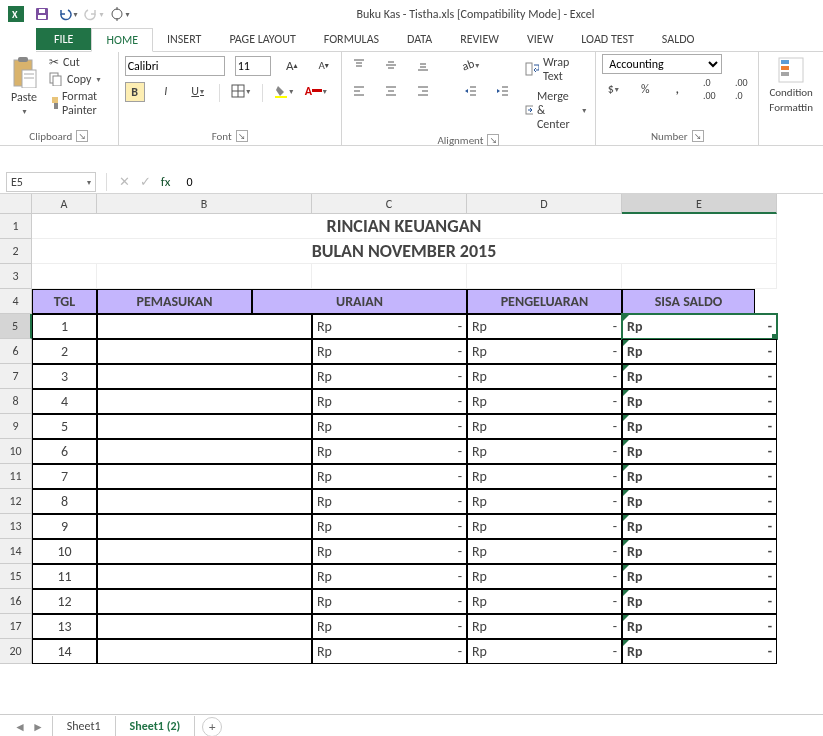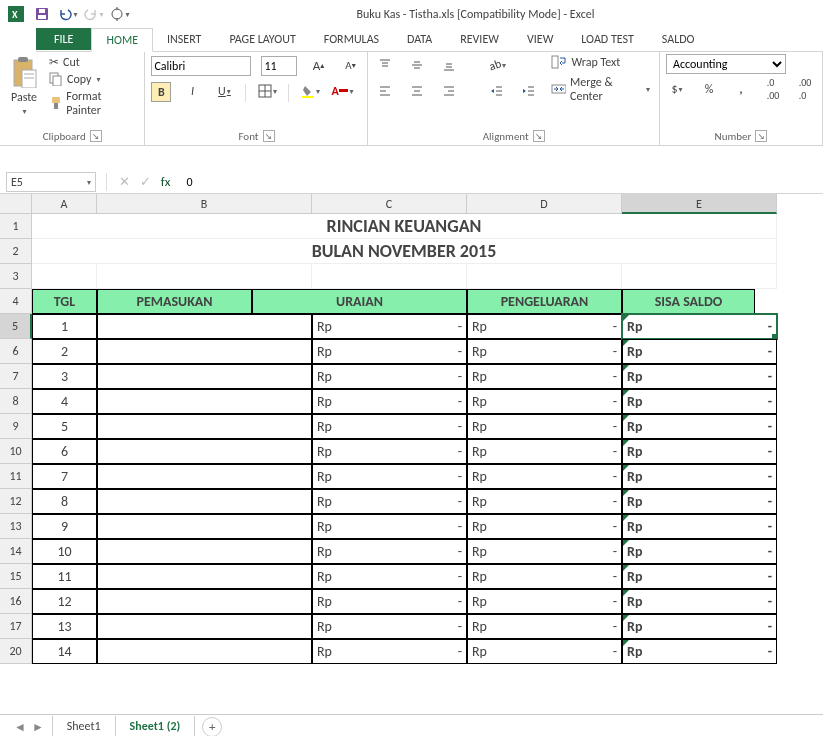--- a/index.html
+++ b/index.html
@@ -52,21 +52,21 @@
 .ch { border-right:1px solid #ccc; border-bottom:1px solid #ccc; background:#f0f0f0; text-align:center; font-size:12px; line-height:20px; color:#444; }
 .ch.sel { background:#d5d5d5; border-bottom:2px solid #217346; }
 .row-headers { position:absolute; top:20px; left:0; width:32px; }
 .rh { height:25px; border-right:1px solid #ccc; border-bottom:1px solid #ccc; background:#f0f0f0; text-align:center; font-size:12px; line-height:25px; color:#444; }
 .rh.sel { background:#d5d5d5; border-right:2px solid #217346; }
 
 .cells { position:absolute; top:20px; left:32px; right:0; font-family: Calibri, sans-serif; }
 .cell-row { display:flex; height:25px; }
 .cell { border-right:1px solid #eee; border-bottom:1px solid #eee; padding:0 4px; font-size:14px; display:flex; align-items:center; overflow:hidden; white-space:nowrap; }
 .title-cell { font-weight:bold; font-size:18px; justify-content:center; }
-.hdr-cell { background:#86efac; font-weight:bold; justify-content:center; border:1px solid #000 !important; font-size:14px; }
+.hdr-cell { background:#c4b5fd; font-weight:bold; justify-content:center; border:1px solid #000 !important; font-size:14px; }
 .data-cell { border:1px solid #000 !important; font-size:14px; }
 .data-cell.center { justify-content:center; }
 .data-cell.bold { font-weight:bold; }
 .rp { display:flex; justify-content:space-between; width:100%; }
 .sel-cell { outline:2px solid #217346; outline-offset:-1px; position:relative; }
 .sel-cell::after { content:''; position:absolute; right:-3px; bottom:-3px; width:6px; height:6px; background:#217346; border:1px solid #fff; }
 .tri { position:absolute; top:0; left:0; width:0; height:0; border-top:6px solid #217346; border-right:6px solid transparent; }
 
 
 .sheet-tabs { height:24px; background:#fff; border-top:1px solid #ccc; display:flex; align-items:center; padding:0 6px; gap:0; }
@@ -343,20 +343,34 @@
             <span style="font-size:10px">.00<br>.0</span>
           </div>
       </div>
     </div>
     <div class="rgroup-label">
         <span>Number</span>
         <span class="dlg-launcher">↘</span>
       </div>
   </div>
 
+  <div class="rgroup" style="border-right:none">
+    <div class="rgroup-body">
+      <div class="big-btn">
+        <svg width="28" height="28">
+            <rect x="2" y="2" width="24" height="24" fill="#fff" stroke="#ccc"></rect>
+            <rect x="4" y="4" width="8" height="4" fill="#5b9bd5"></rect>
+            <rect x="4" y="10" width="8" height="4" fill="#ed7d31"></rect>
+            <rect x="4" y="16" width="8" height="4" fill="#a5a5a5"></rect>
+          </svg>
+        <span style="font-size:11px">Condition</span>
+        <span style="font-size:11px">Formattin</span>
+      </div>
+    </div>
+  </div>
 </div>
 
 <div class="fbar">
   <div class="namebox">
       <span>E5</span>
       <span class="chev">▾</span>
     </div>
   <div class="fbar-sep"></div>
   <div class="fbar-btns">
     <span>✕</span>

